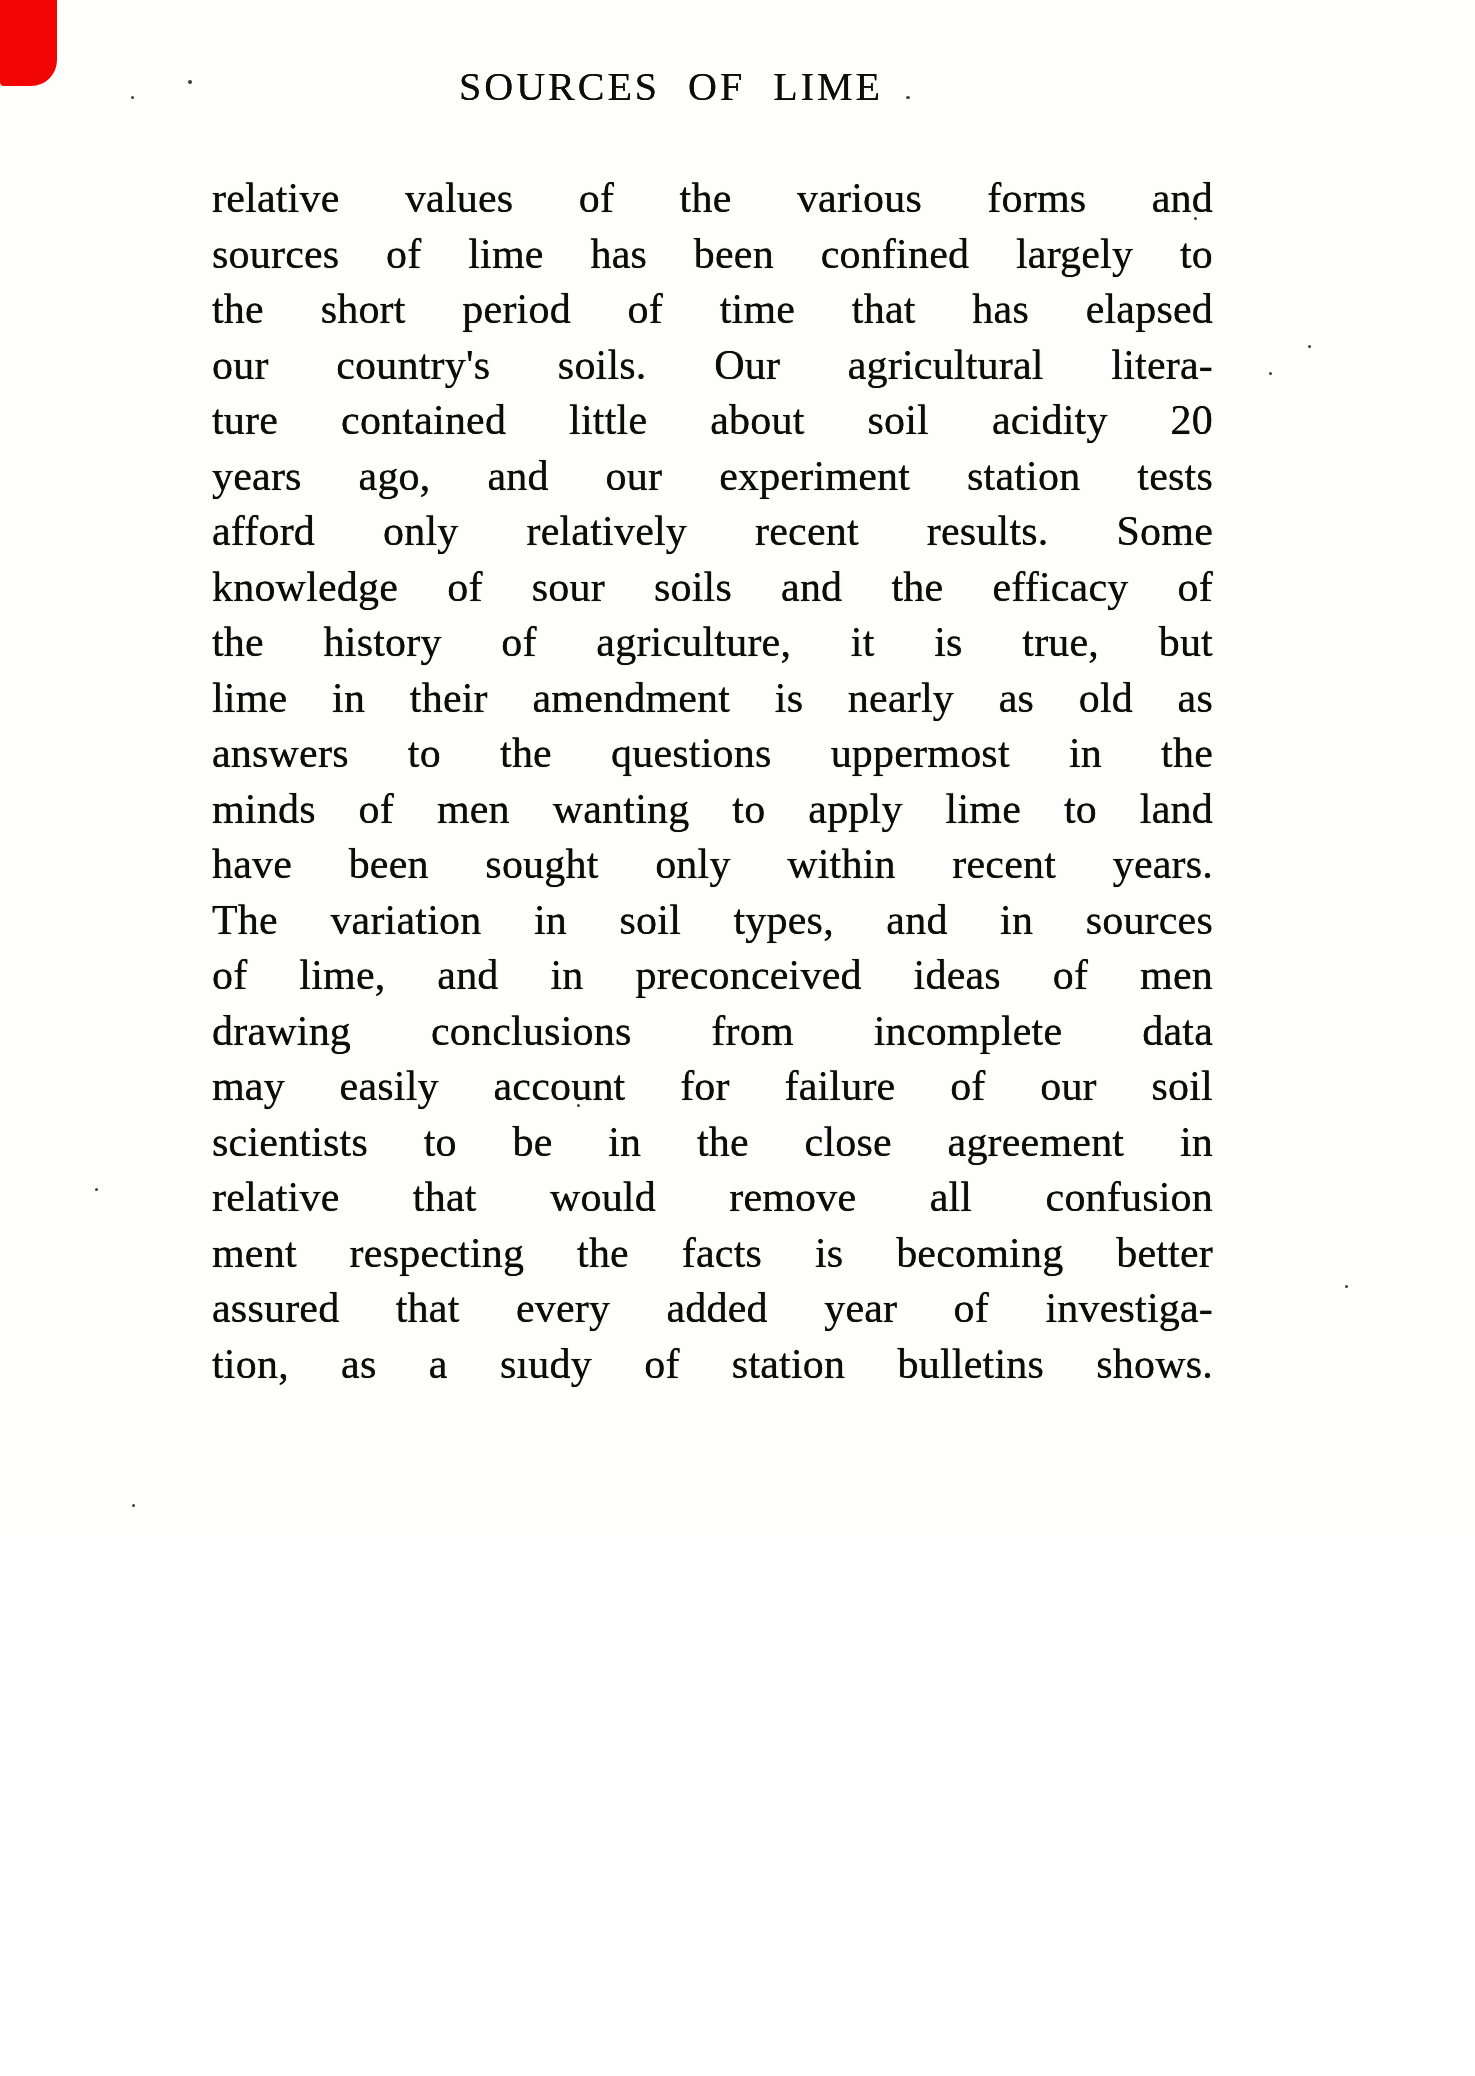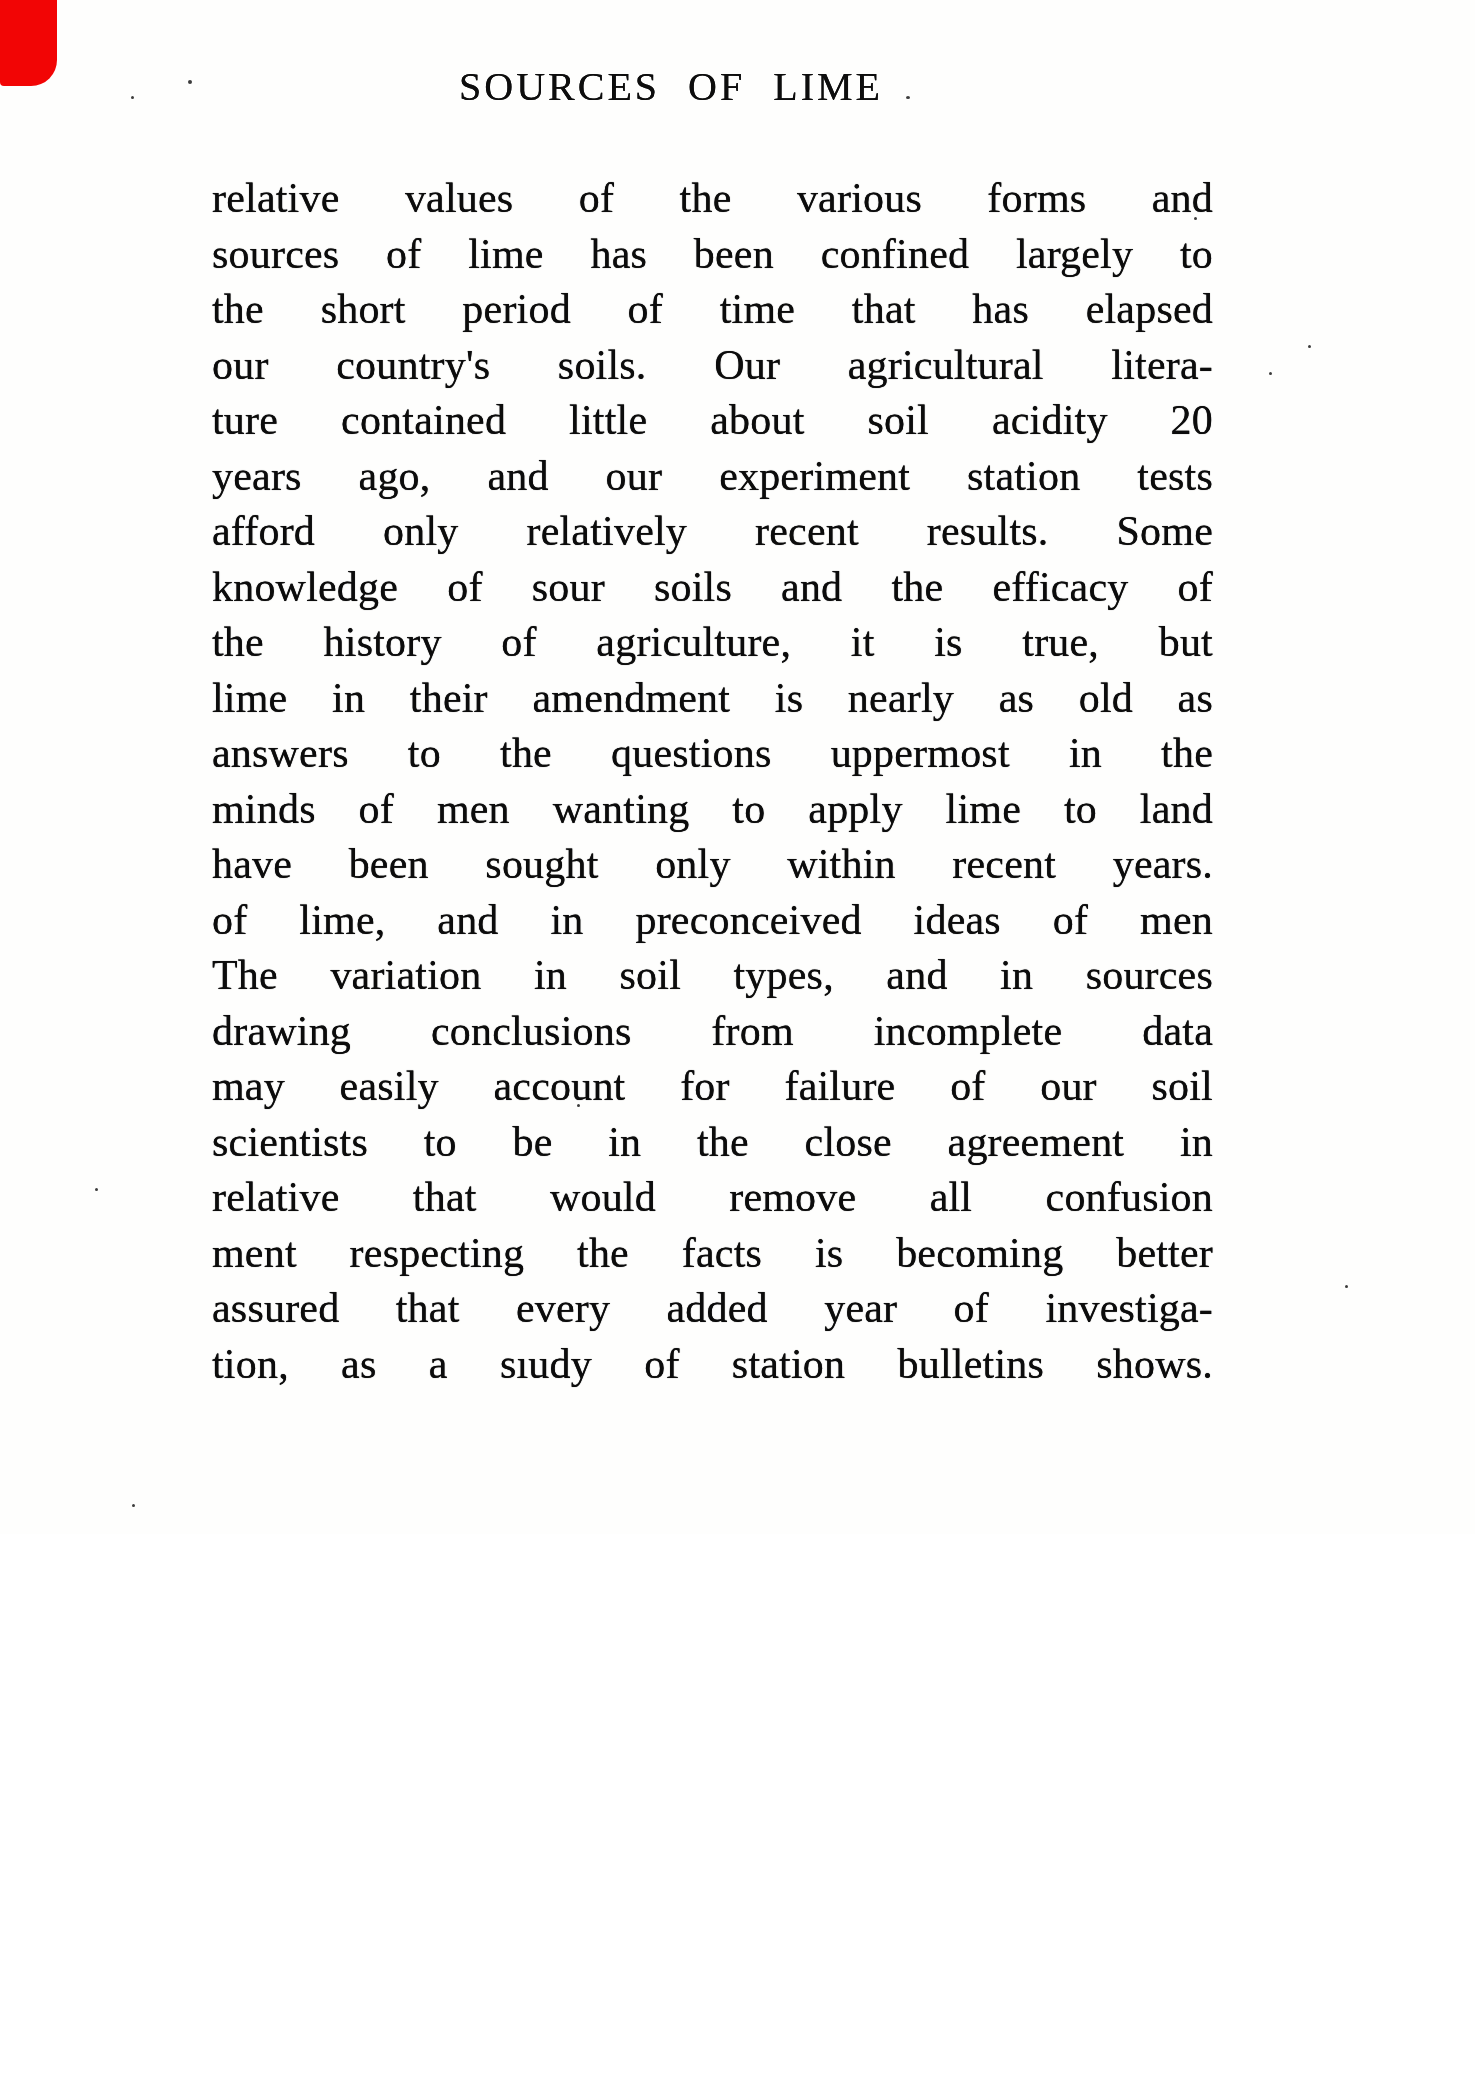--- a/index.html
+++ b/index.html
@@ -110,22 +110,22 @@
     <div class="text-line">our country's soils.  Our agricultural litera-</div>
     <div class="text-line">ture contained little about soil acidity 20</div>
     <div class="text-line">years ago, and our experiment station tests</div>
     <div class="text-line">afford only relatively recent results.  Some</div>
     <div class="text-line">knowledge of sour soils and the efficacy of</div>
     <div class="text-line">the history of agriculture, it is true, but</div>
     <div class="text-line">lime in their amendment is nearly as old as</div>
     <div class="text-line">answers to the questions uppermost in the</div>
     <div class="text-line">minds of men wanting to apply lime to land</div>
     <div class="text-line">have been sought only within recent years.</div>
+    <div class="text-line">The variation in soil types, and in sources</div>
     <div class="text-line">of lime, and in preconceived ideas of men</div>
-    <div class="text-line">The variation in soil types, and in sources</div>
     <div class="text-line">drawing conclusions from incomplete data</div>
     <div class="text-line">may easily account for failure of our soil</div>
     <div class="text-line">scientists to be in the close agreement in</div>
     <div class="text-line">relative that would remove all confusion</div>
     <div class="text-line">ment respecting the facts is becoming better</div>
     <div class="text-line">assured that every added year of investiga-</div>
     <div class="text-line">tion, as a sıudy of station bulletins shows.</div>
   </div>
 
   <div class="folio">27</div>

